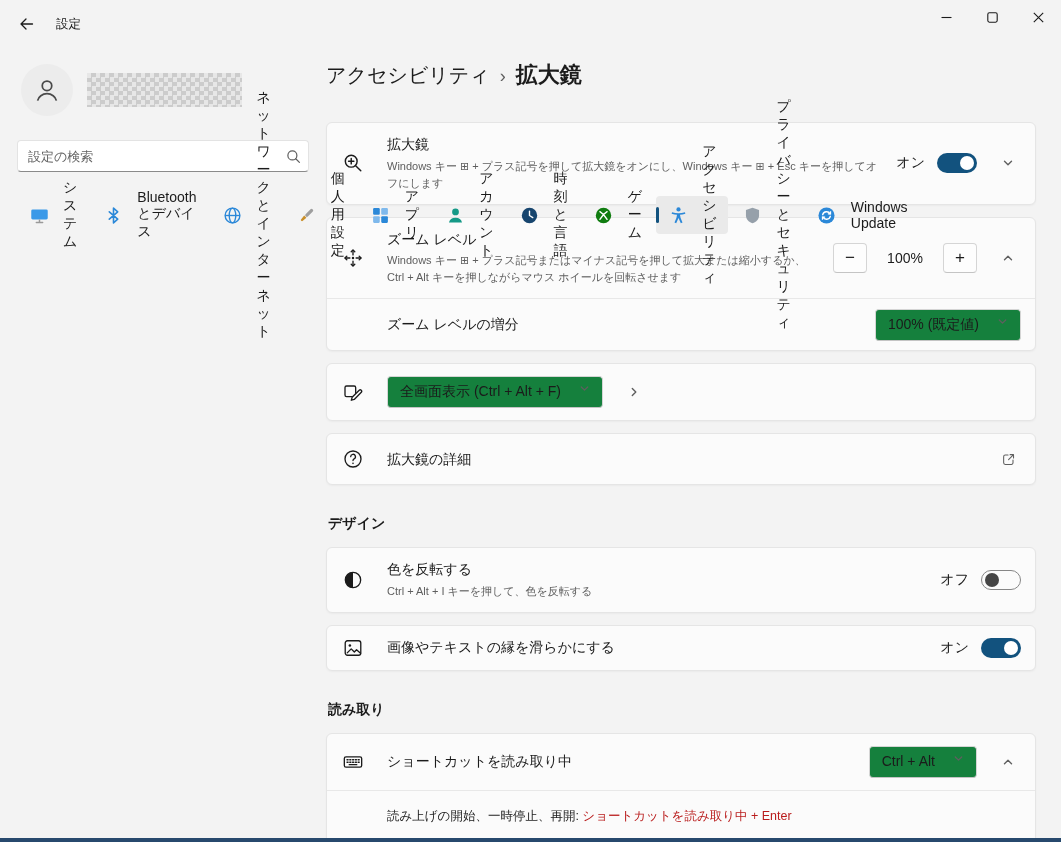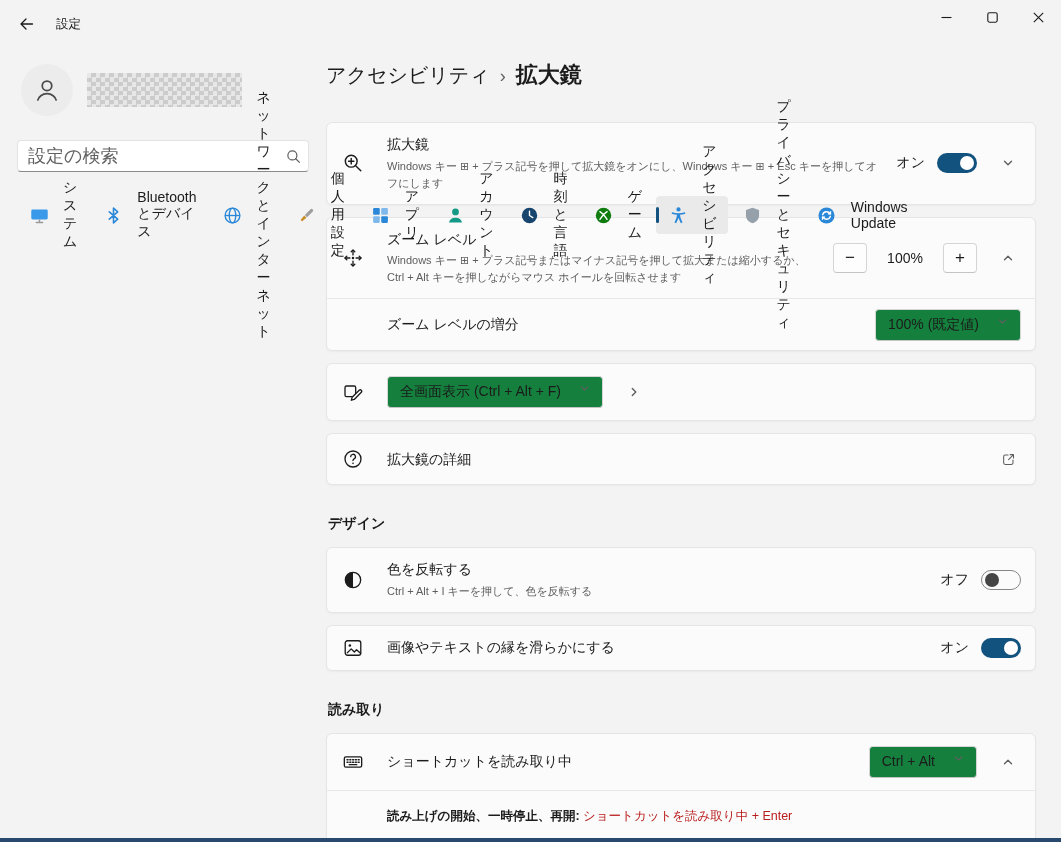--- a/index.html
+++ b/index.html
@@ -21,21 +21,21 @@
   .win-btn{width:46px;height:34px;border:none;background:transparent;display:flex;align-items:center;justify-content:center;cursor:pointer;}
   
   .body{display:flex;height:794px;}
   .sidebar{width:326px;flex:none;padding:6px 17px 0 17px;}
   .main{flex:1;padding:4px 25px 0 0;min-width:0;}
   
   .profile{display:flex;align-items:center;gap:14px;height:64px;margin:4px 0 18px 4px;border-radius:4px;cursor:pointer;}
   .avatar{width:52px;height:52px;border-radius:50%;background:#ececec;display:flex;align-items:center;justify-content:center;flex:none;}
   .redacted{width:155px;height:34px;background-color:#ddd;background-image:repeating-conic-gradient(#cccccc 0% 25%,#e7e7e7 0% 50%);background-size:9px 9px;}
   .searchbox{position:relative;height:32px;background:#ffffff;border:1px solid #e3e3e3;border-bottom-color:#8a8a8a;border-radius:4px;display:flex;align-items:center;margin-bottom:24px;}
-  .searchbox input{flex:1;border:none;outline:none;background:transparent;font-size:18px;padding:0 10px;color:var(--text);}
+  .searchbox input{flex:1;border:none;outline:none;background:transparent;font-size:13px;padding:0 10px;color:var(--text);}
   .searchbox input::placeholder{color:#616161;}
   .search-ico{width:30px;display:flex;align-items:center;justify-content:center;flex:none;}
   .nav{display:flex;flex-direction:row;gap:2px;}
   .nav-item{position:relative;display:flex;align-items:center;gap:14px;height:38px;padding:0 12px;border-radius:4px;font-size:14px;cursor:pointer;}
   .nav-item.selected{background:#eaeaea;}
   .nav-item.selected::before{content:"";position:absolute;left:0;top:11px;width:3px;height:16px;border-radius:2px;background:var(--accent);}
   .nav-icon{width:20px;height:20px;display:flex;align-items:center;justify-content:center;flex:none;}
   
   .breadcrumb{display:flex;align-items:baseline;gap:10px;height:44px;margin-top:8px;}
   .bc-parent{font-size:20px;color:#1b1b1b;cursor:pointer;}
@@ -56,21 +56,21 @@
   .toggle.on .knob{position:absolute;top:3px;right:3px;width:14px;height:14px;border-radius:50%;background:#fff;}
   .toggle.off{border:1px solid #868686;background:transparent;}
   .toggle.off .knob{position:absolute;top:2px;left:3px;width:14px;height:14px;border-radius:50%;background:#454545;}
   .chev-btn{width:26px;height:26px;margin-left:6px;display:flex;align-items:center;justify-content:center;border:none;background:transparent;cursor:pointer;flex:none;}
   .step-btn{width:34px;height:30px;border:1px solid #d5d5d5;border-bottom-color:#c4c4c4;border-radius:4px;background:#fdfdfd;font-size:17px;color:#1b1b1b;display:flex;align-items:center;justify-content:center;cursor:pointer;flex:none;}
   .step-value{width:52px;text-align:center;font-size:14px;}
   .dropdown{display:flex;align-items:flex-start;gap:18px;border:1px solid #d5d5d5;border-bottom-color:#c4c4c4;border-radius:4px;background:#15803d;padding:6px 12px;font-size:14px;min-height:32px;cursor:pointer;color:var(--text);}
   .subrow{display:flex;align-items:center;min-height:52px;padding:8px 14px 8px 60px;border-top:1px solid #e8e8e8;}
   .subrow-label{flex:1;font-size:14px;}
   .reading-subrow{display:block;padding:16px 18px 20px 60px;border-top:1px solid #e8e8e8;font-size:12.5px;line-height:1.5;}
-  .reading-subrow .lbl{font-weight:700;}
+  .reading-subrow .lbl{font-weight:400;}
   .reading-subrow .val{color:#b91c1c;}
   .section-heading{font-size:14px;font-weight:700;margin:18px 0 2px 2px;}
   .taskbar-sliver{position:absolute;left:0;bottom:0;width:100%;height:4px;background:#27496d;}
   svg{display:block;}
 </style>
 </head>
 <body>
 
 <div class="window">
 

